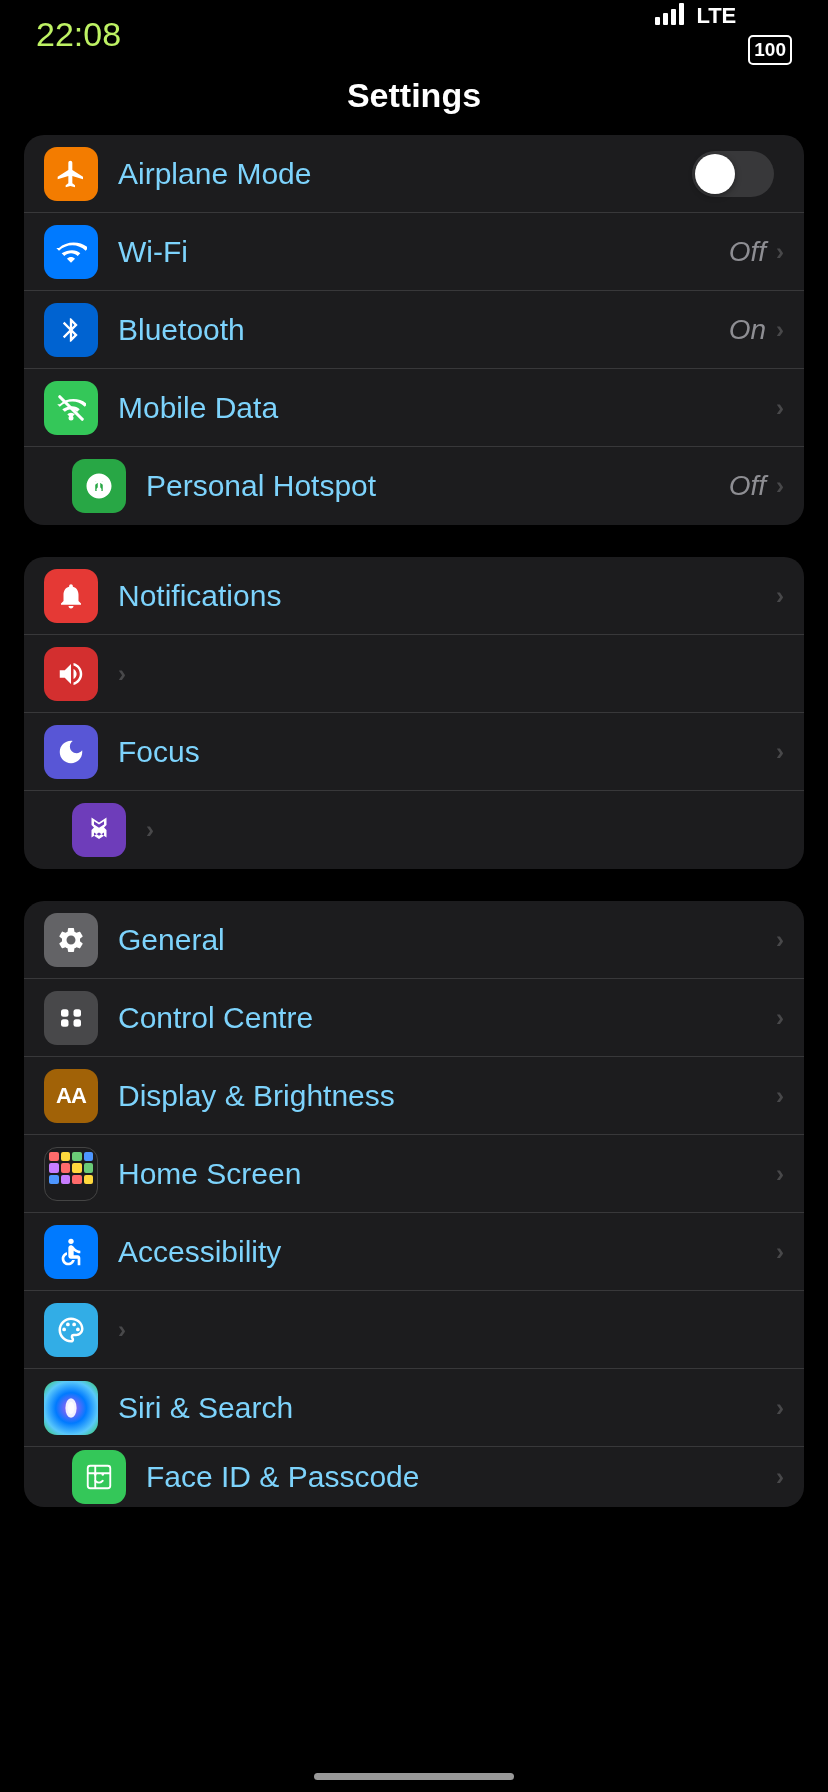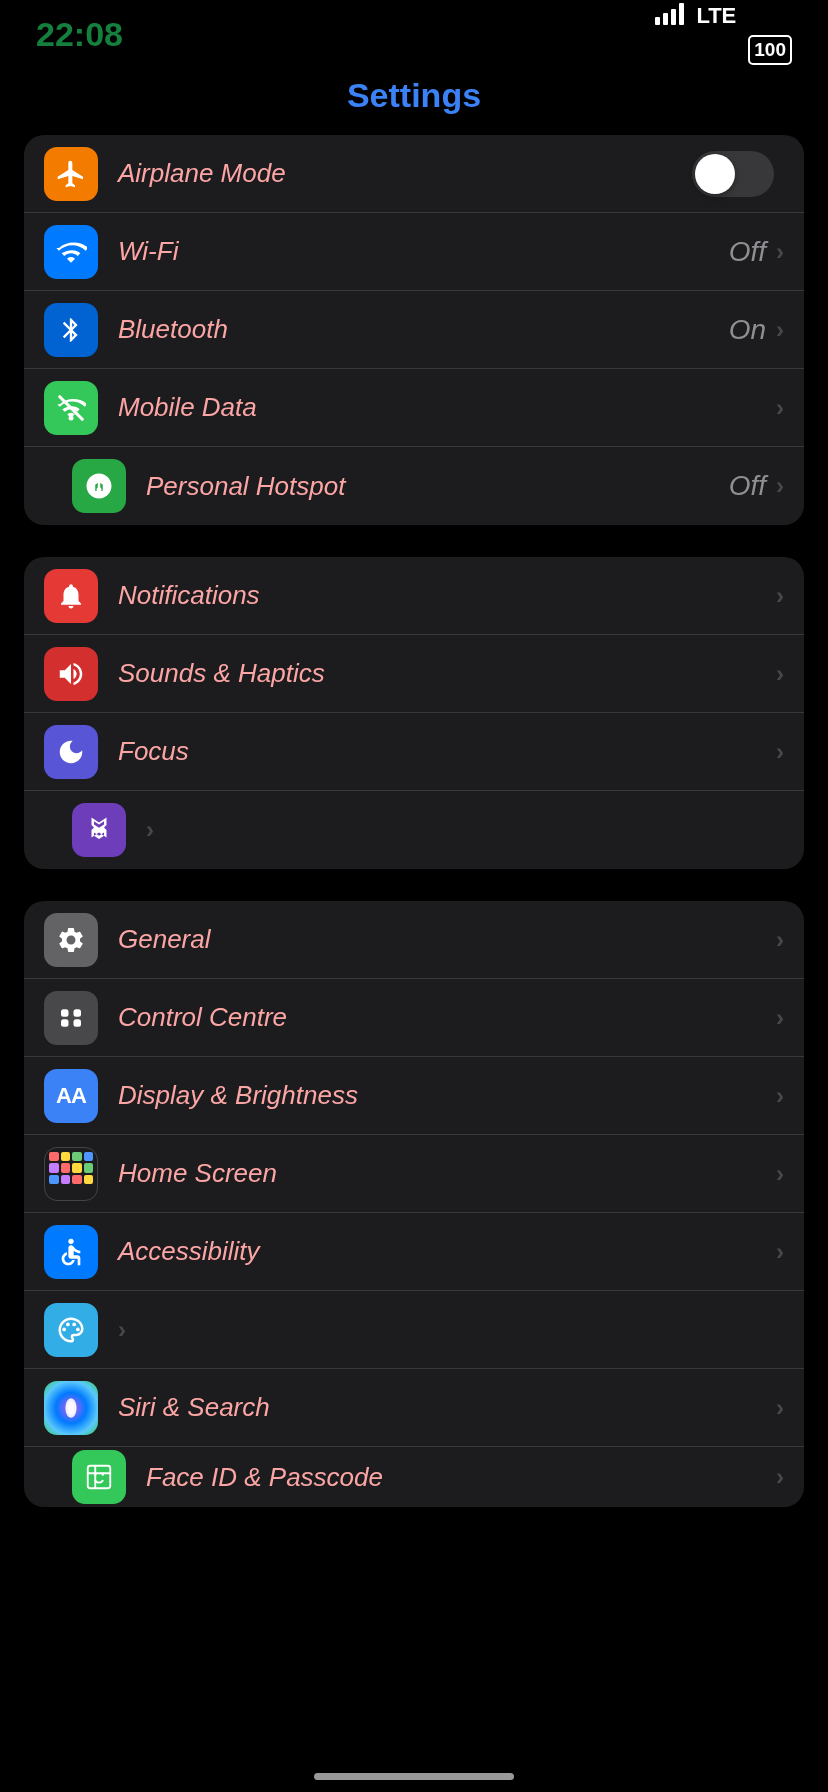--- a/index.html
+++ b/index.html
@@ -18,22 +18,22 @@
     .status-bar {
       display: flex;
       justify-content: space-between;
       align-items: center;
       padding: 16px 36px 8px 36px;
       height: 60px;
     }
 
     .status-time {
       font-size: 34px;
-      font-weight: 700;
-      color: #15803d;
+      font-weight: 400;
+      color: #bef264;
     }
 
     .status-icons {
       display: flex;
       gap: 8px;
     }
 
     .signal-bars {
       display: flex;
       align-items: flex-end;
@@ -73,21 +73,21 @@
 
     
     .page-title-bar {
       text-align: center;
       padding: 16px 0 20px 0;
     }
 
     .page-title {
       font-size: 34px;
       font-weight: 700;
-      color: #3b82f6;
+      color: #ffffff;
     }
 
     
     .settings-group {
       background-color: #1c1c1e;
       border-radius: 20px;
       margin: 0 24px 32px 24px;
       overflow: hidden;
     }
 
@@ -112,24 +112,23 @@
       border-radius: 13px;
       display: flex;
       align-items: center;
       justify-content: center;
       margin-right: 20px;
       flex-shrink: 0;
       font-size: 26px;
     }
 
     .row-label {
-      font-size: 26px;
-      color: #fca5a5;
+      font-size: 30px;
+      color: #7dd3fc;
       flex: 1;
-      font-style: italic;
     }
 
     .row-value {
       font-size: 28px;
       color: #8e8e93;
       margin-right: 10px;
       font-style: italic;
     }
 
     .chevron {
@@ -166,21 +165,21 @@
     .icon-blue-dark { background-color: #0063d1; }
     .icon-green { background-color: #34c759; }
     .icon-green2 { background-color: #28a745; }
     .icon-red { background-color: #e53935; }
     .icon-red2 { background-color: #d32f2f; }
     .icon-purple { background-color: #5856d6; }
     .icon-purple2 { background-color: #6e3dba; }
     .icon-gray { background-color: #636366; }
     .icon-gray2 { background-color: #48484a; }
     .icon-light-blue { background-color: #32ade6; }
-    .icon-aa-blue { background-color: #3b82f6; }
+    .icon-aa-blue { background-color: #a16207; }
 
     
     .siri-icon {
       background: radial-gradient(ellipse at center, #bf5af2 0%, #007aff 40%, #5ac8fa 70%, #34c759 100%);
     }
 
     
     .home-indicator {
       position: fixed;
       bottom: 12px;
@@ -298,21 +297,20 @@
     <span class="chevron">›</span>
   </div>
 
   <div class="settings-row">
     <div class="icon-wrapper icon-red2">
       <svg width="30" height="30" viewBox="0 0 24 24" fill="white">
         <path d="M3 9v6h4l5 5V4L7 9H3zm13.5 3c0-1.77-1.02-3.29-2.5-4.03v8.05c1.48-.73 2.5-2.25 2.5-4.02z"></path>
         <path d="M14 3.23v2.06c2.89.86 5 3.54 5 6.71s-2.11 5.85-5 6.71v2.06c4.01-.91 7-4.49 7-8.77s-2.99-7.86-7-8.77z"></path>
       </svg>
     </div>
-    <span class="row-label">Sounds &amp; Haptics</span>
     <span class="chevron">›</span>
   </div>
 
   <div class="settings-row">
     <div class="icon-wrapper icon-purple">
       <svg width="30" height="30" viewBox="0 0 24 24" fill="white">
         <path d="M12 3c-4.97 0-9 4.03-9 9s4.03 9 9 9 9-4.03 9-9c0-.46-.04-.92-.1-1.36-.98 1.37-2.58 2.26-4.4 2.26-2.98 0-5.4-2.42-5.4-5.4 0-1.81.89-3.42 2.26-4.4-.44-.06-.9-.1-1.36-.1z"></path>
       </svg>
     </div>
     <span class="row-label">Focus</span>

